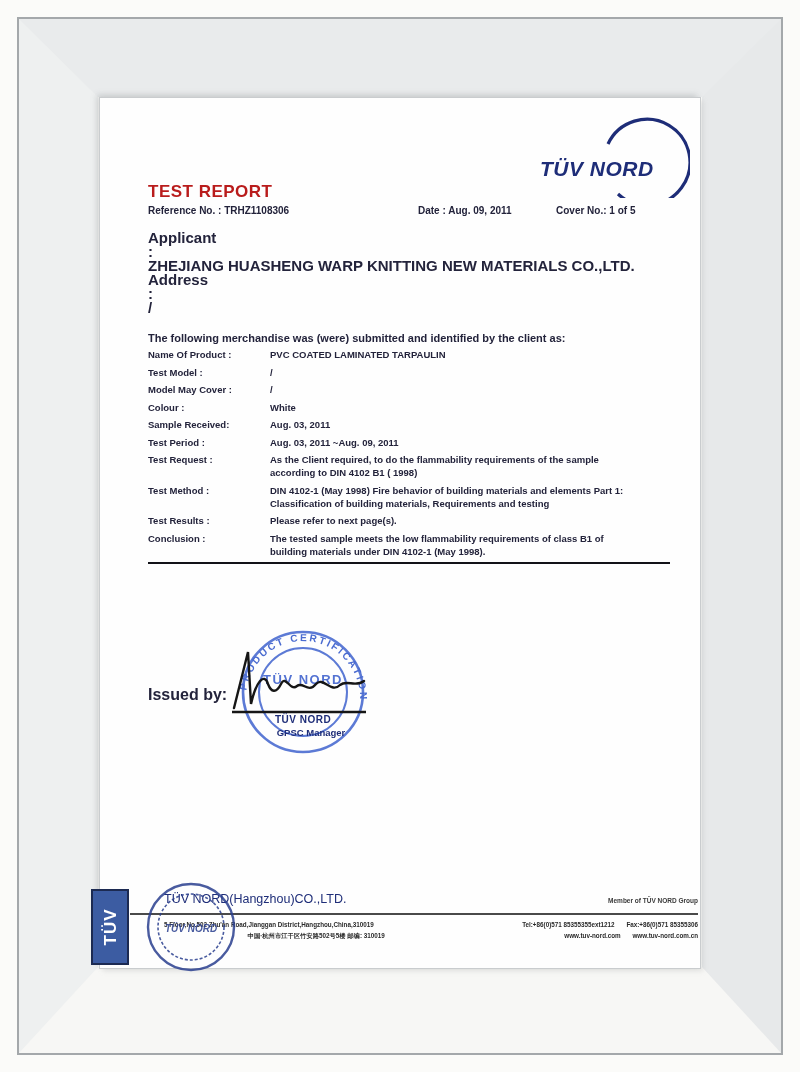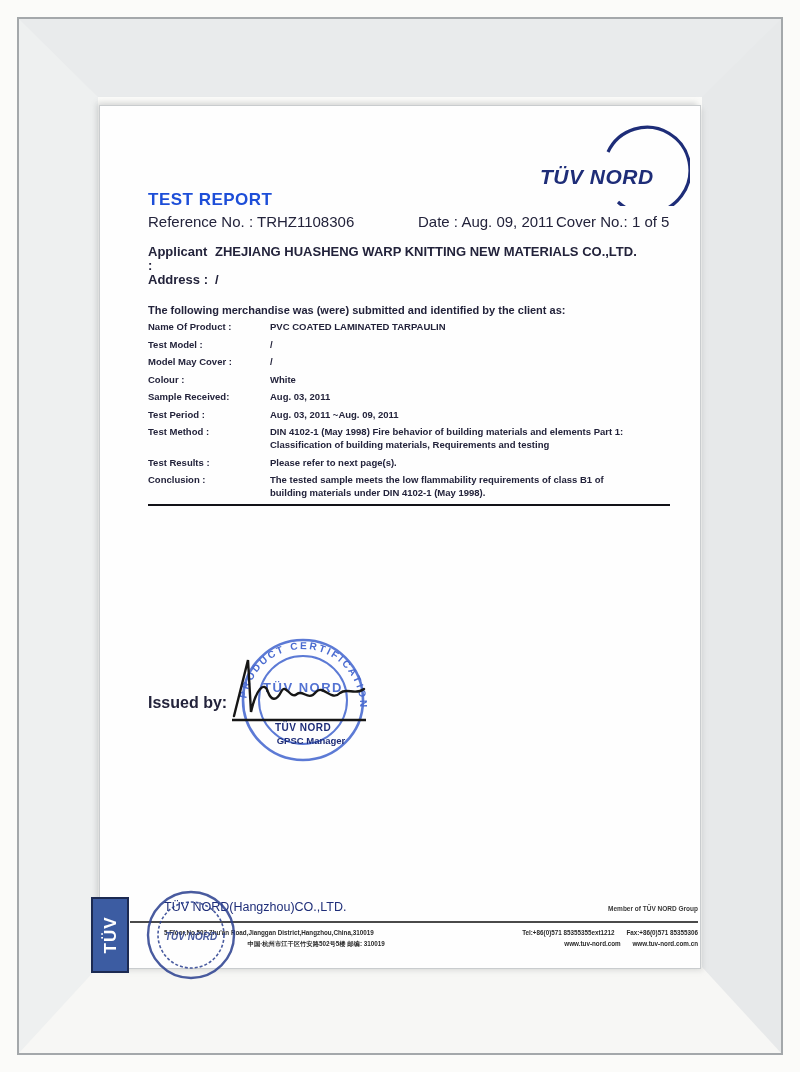--- a/index.html
+++ b/index.html
@@ -8,30 +8,29 @@
   .photo { position:relative; width:800px; height:1072px; margin:0 auto;
            background:#fbfbf9; overflow:hidden; }
   
   .outer-line { position:absolute; inset:17px; border:2px solid #a4a8ab; }
   .bevel { position:absolute; inset:19px; border-style:solid;
            border-width:78px 79px 86px 79px;
            border-color:#e9ebec #e7e9ea #f7f7f5 #eef0f0; }
   .paper { position:absolute; left:100px; right:100px; top:98px; bottom:104px;
            background:#fefefe;
            box-shadow:0 0 0 1px #c9ccce, -3px -3px 6px rgba(110,115,120,.28), 3px 3px 5px rgba(160,163,165,.25);
-           margin-top:8px;
   }
   
   .logo { position:absolute; top:12px; right:10px; width:152px; height:88px; }
   
   .content { position:absolute; left:48px; right:30px; top:84px; color:#23233b; }
-  .title { font-size:17px; font-weight:bold; letter-spacing:.5px; color:#1d4ed8; }
-  .refrow { display:flex; margin-top:3px; font-size:15px; font-weight:normal; }
+  .title { font-size:17px; font-weight:bold; letter-spacing:.5px; color:#b91c1c; }
+  .refrow { display:flex; margin-top:3px; font-size:10px; font-weight:bold; }
   .refrow .c1 { width:230px; } .refrow .c2 { width:178px;padding-left:40px; } .refrow .c3 { flex:1; }
-  .kv { display:flex; font-size:13px; font-weight:bold; line-height:14px; }
+  .kv { display:flex; font-size:15px; font-weight:bold; line-height:14px;flex-direction:column; }
   .app-block { margin-top:15px; }
   .app-block .lbl { width:67px; flex:none; }
   .intro { margin-top:17px; font-size:11px; font-weight:bold; }
   .tbl { margin-top:4px; }
   .row { display:flex; font-size:9.5px; font-weight:bold; line-height:13px; margin-bottom:4.5px; }
   .row .lbl { width:122px; flex:none; }
   .row .val { flex:1; white-space:pre-line; }
   .rule { border-top:2.5px solid #121218; margin-top:1px; }
   
   .issue { position:absolute; left:48px; top:528px; width:400px; height:150px; }
@@ -125,20 +124,25 @@
         </div>
         <div class="row">
           <span class="lbl">Sample Received:</span>
           <span class="val">Aug. 03, 2011</span>
         </div>
         <div class="row">
           <span class="lbl">Test Period :</span>
           <span class="val">Aug. 03, 2011 ~Aug. 09, 2011</span>
         </div>
         <div class="row">
+          <span class="lbl">Test Request :</span>
+          <span class="val">As the Client required, to do the flammability requirements of the sample
+according to DIN 4102 B1 ( 1998)</span>
+        </div>
+        <div class="row">
           <span class="lbl">Test Method :</span>
           <span class="val">DIN 4102-1 (May 1998) Fire behavior of building materials and elements Part 1:
 Classification of building materials, Requirements and testing</span>
         </div>
         <div class="row">
           <span class="lbl">Test Results :</span>
           <span class="val">Please refer to next page(s).</span>
         </div>
         <div class="row">
           <span class="lbl">Conclusion :</span>

